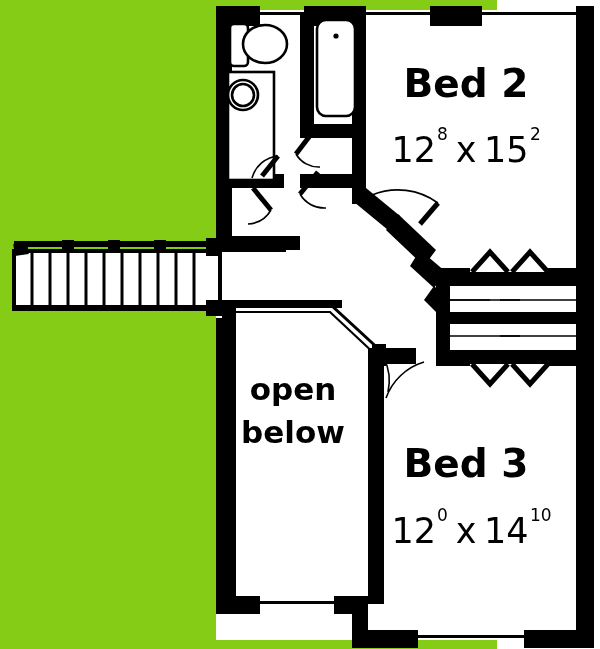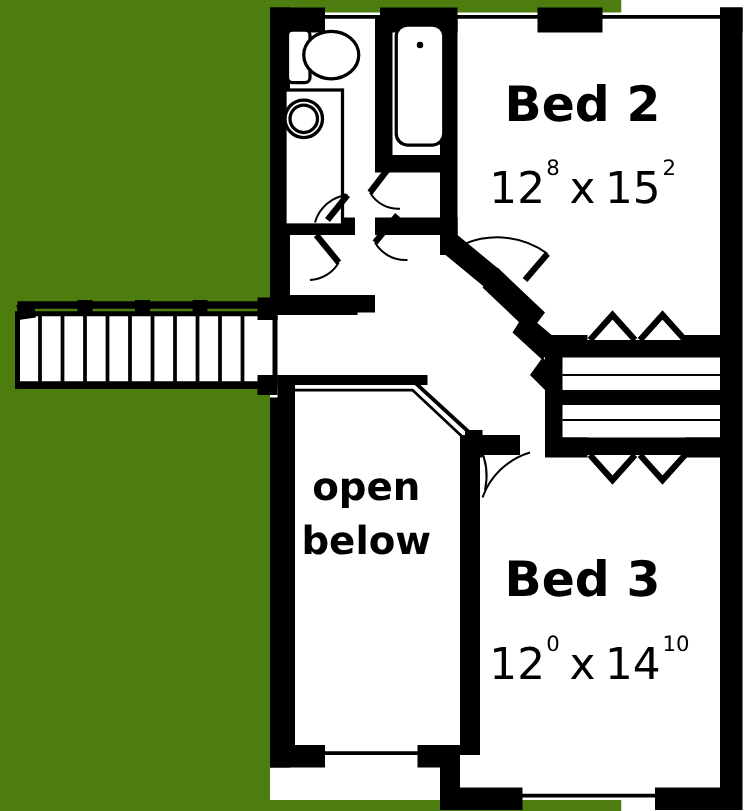--- a/index.html
+++ b/index.html
@@ -10,21 +10,21 @@
   body {
     width: 600px;
     height: 649px;
     font-family: "Liberation Sans", sans-serif;
     overflow: hidden;
   }
   #plan-root {
     position: relative;
     width: 497px;
     height: 649px;
-    background: #4d7c0f;
+    background: #84cc16;
   }
   svg#floorplan {
     display: block;
     width: 600px;
     height: 649px;
   }
   .wall { fill: #000000; }
   .thinline { stroke: #000000; fill: none; }
   .arc { stroke: #000000; fill: none; stroke-width: 1.6; }
   .doorleaf { stroke: #000000; stroke-width: 5; fill: none; stroke-linecap: butt; }

